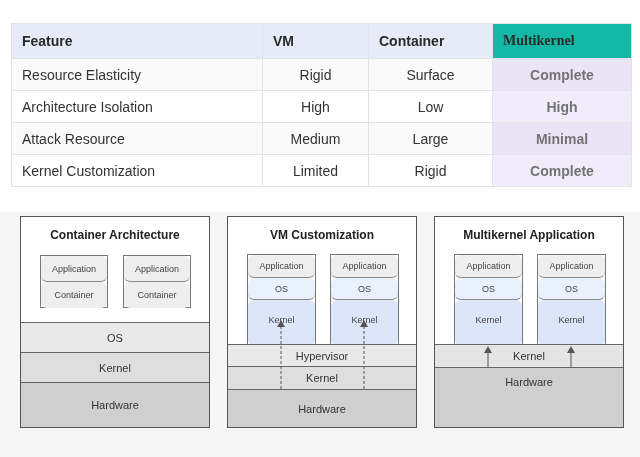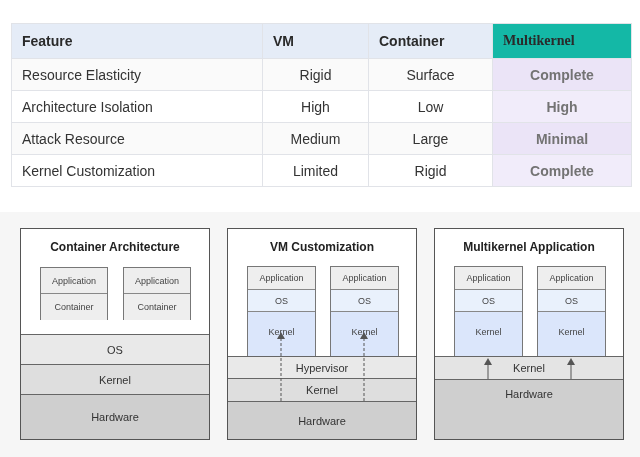--- a/index.html
+++ b/index.html
@@ -9,24 +9,24 @@
   .table th{background:#e5ecf7;font-weight:bold;color:#2a2a2a;text-align:left;height:34px;}
   .table th:first-child{text-align:left;}
   .table th.mk{background:#14b8a6;font-family:Liberation Serif, serif;}
   .table td{text-align:center;color:#333;}
   .table td:first-child{text-align:left;margin-top:46px;}
   .table td.mk{background:#f1ecfa;font-weight:bold;color:#737373;}
   .table tr:nth-child(odd) td{background:#fafafa;}
   .table tr:nth-child(odd) td.mk{background:#ebe4f7;}
   .c1{width:230px}.c2{width:85px}.c3{width:103px}
   .bottom{position:absolute;left:0;top:212px;width:640px;height:245px;background:#f6f6f6;}
-  .panel{position:absolute;top:16px;width:188px;height:210px;background:#fff;border:1px solid #555;overflow:hidden;}
+  .panel{position:absolute;top:4px;width:188px;height:210px;background:#fff;border:1px solid #555;overflow:hidden;}
   .ptitle{position:absolute;top:11px;left:0;right:0;text-align:center;font-weight:bold;font-size:12px;color:#222;}
   .box{position:absolute;border:1px solid #777;box-sizing:border-box;}
-  .cell{position:absolute;left:0;right:0;text-align:center;font-size:9px;color:#444;border-bottom:1px solid #888;box-sizing:border-box;display:flex;align-items:center;justify-content:center;}
+  .cell{position:absolute;left:0;right:0;text-align:center;font-size:9px;color:#444;border-bottom:1px solid #888;box-sizing:border-box;display:flex;align-items:center;justify-content:center;border-radius:6px;}
   .layer{position:absolute;left:0;right:0;border-top:1px solid #666;box-sizing:border-box;display:flex;align-items:center;justify-content:center;font-size:11px;color:#333;}
 </style>
 </head>
 <body>
 
 <table class="table">
   <thead>
     <tr>
       <th class="c1">Feature</th>
       <th class="c2">VM</th>

